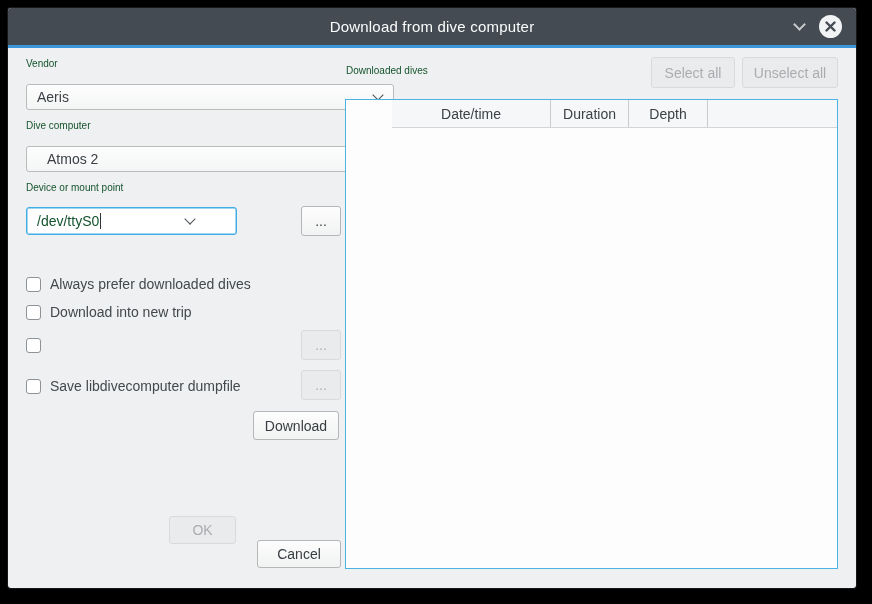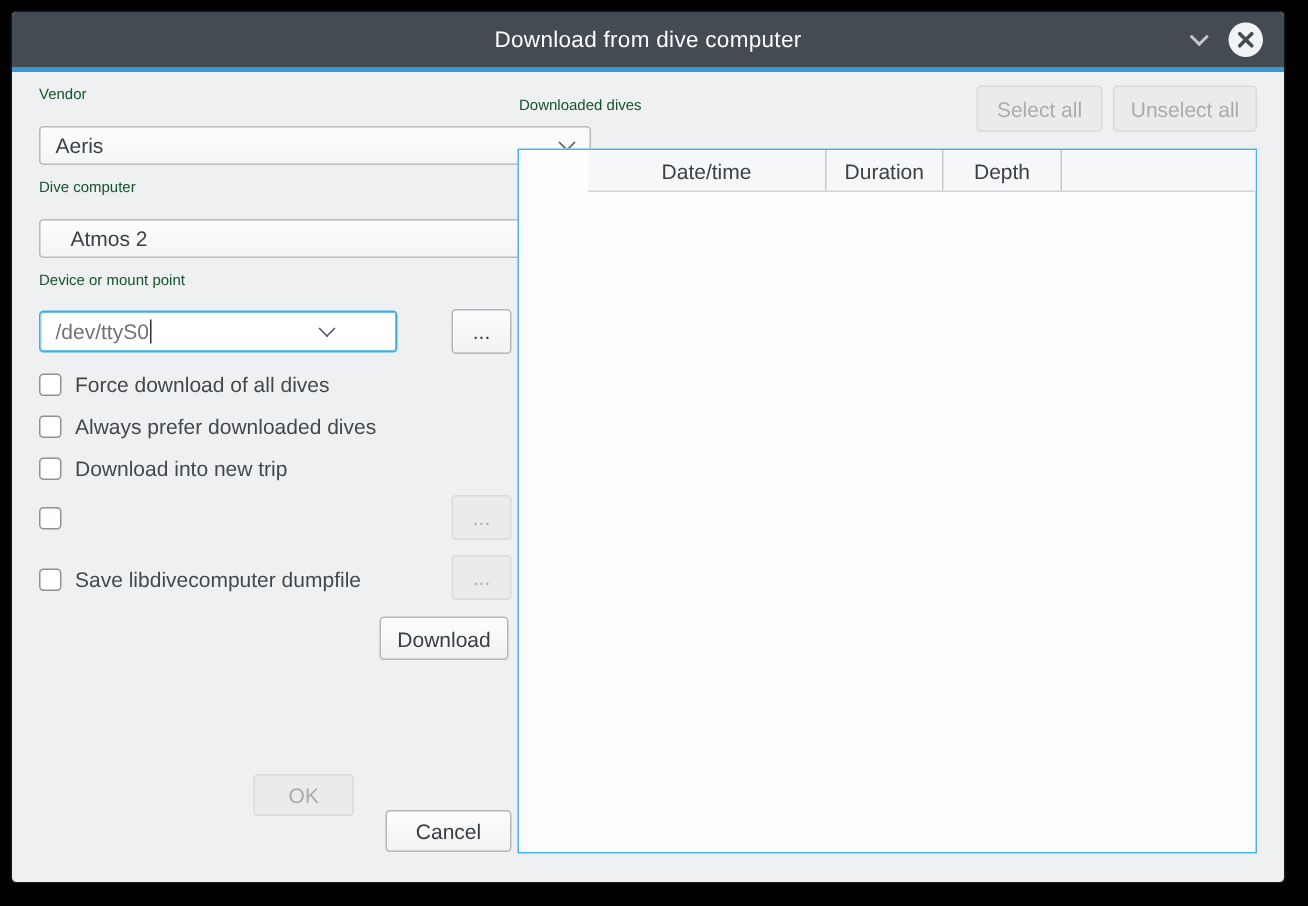--- a/index.html
+++ b/index.html
@@ -47,25 +47,25 @@
     display:flex; align-items:center; padding:0 10px;
     font-size:14px; color:#3c4146; cursor:pointer;
   }
   .chev {
     position:absolute; right:11px; top:50%;
     width:8px; height:8px; margin-top:-6px;
     border-right:1.6px solid #4a5055; border-bottom:1.6px solid #4a5055;
     transform:rotate(45deg);
   }
   .combobox {
-    position:absolute; left:18px; top:159px; width:239px; height:28px;
+    position:absolute; left:18px; top:159px; width:211px; height:28px;
     background:#fff; border:1px solid #41ade5; border-radius:3px;
     box-shadow:0 0 0 0.5px #41ade5 inset;
     display:flex; align-items:center; padding:0 10px;
-    font-size:14px; color:#737373; cursor:text;
+    font-size:14px; color:#14532d; cursor:text;
   }
   .caret { display:inline-block; width:1px; height:16px; background:#2d3237; margin-left:1px; }
   .btn {
     position:absolute;
     background:linear-gradient(#fdfdfd,#f1f2f2);
     border:1px solid #b4b6b8; border-radius:3px;
     font-size:14px; color:#383d42;
     display:flex; align-items:center; justify-content:center; cursor:pointer;
   }
   .btn.disabled {
@@ -126,24 +126,20 @@
     </div>
 
     <span class="field-label" style="left:18px; top:134px;">Device or mount point</span>
     <div class="combobox">
       <span>/dev/ttyS0</span>
       <span class="caret"></span>
       <span class="chev" style="right:42px;"></span>
     </div>
     <div class="btn" style="left:293px; top:158px; width:40px; height:30px;">...</div>
 
-    <div class="cb-row" style="left:18px; top:200px;">
-      <span class="cb"></span>
-      <span class="cb-label">Force download of all dives</span>
-    </div>
     <div class="cb-row" style="left:18px; top:228px;">
       <span class="cb"></span>
       <span class="cb-label">Always prefer downloaded dives</span>
     </div>
     <div class="cb-row" style="left:18px; top:256px;">
       <span class="cb"></span>
       <span class="cb-label">Download into new trip</span>
     </div>
 
     <div class="cb-row" style="left:18px; top:290px;">

